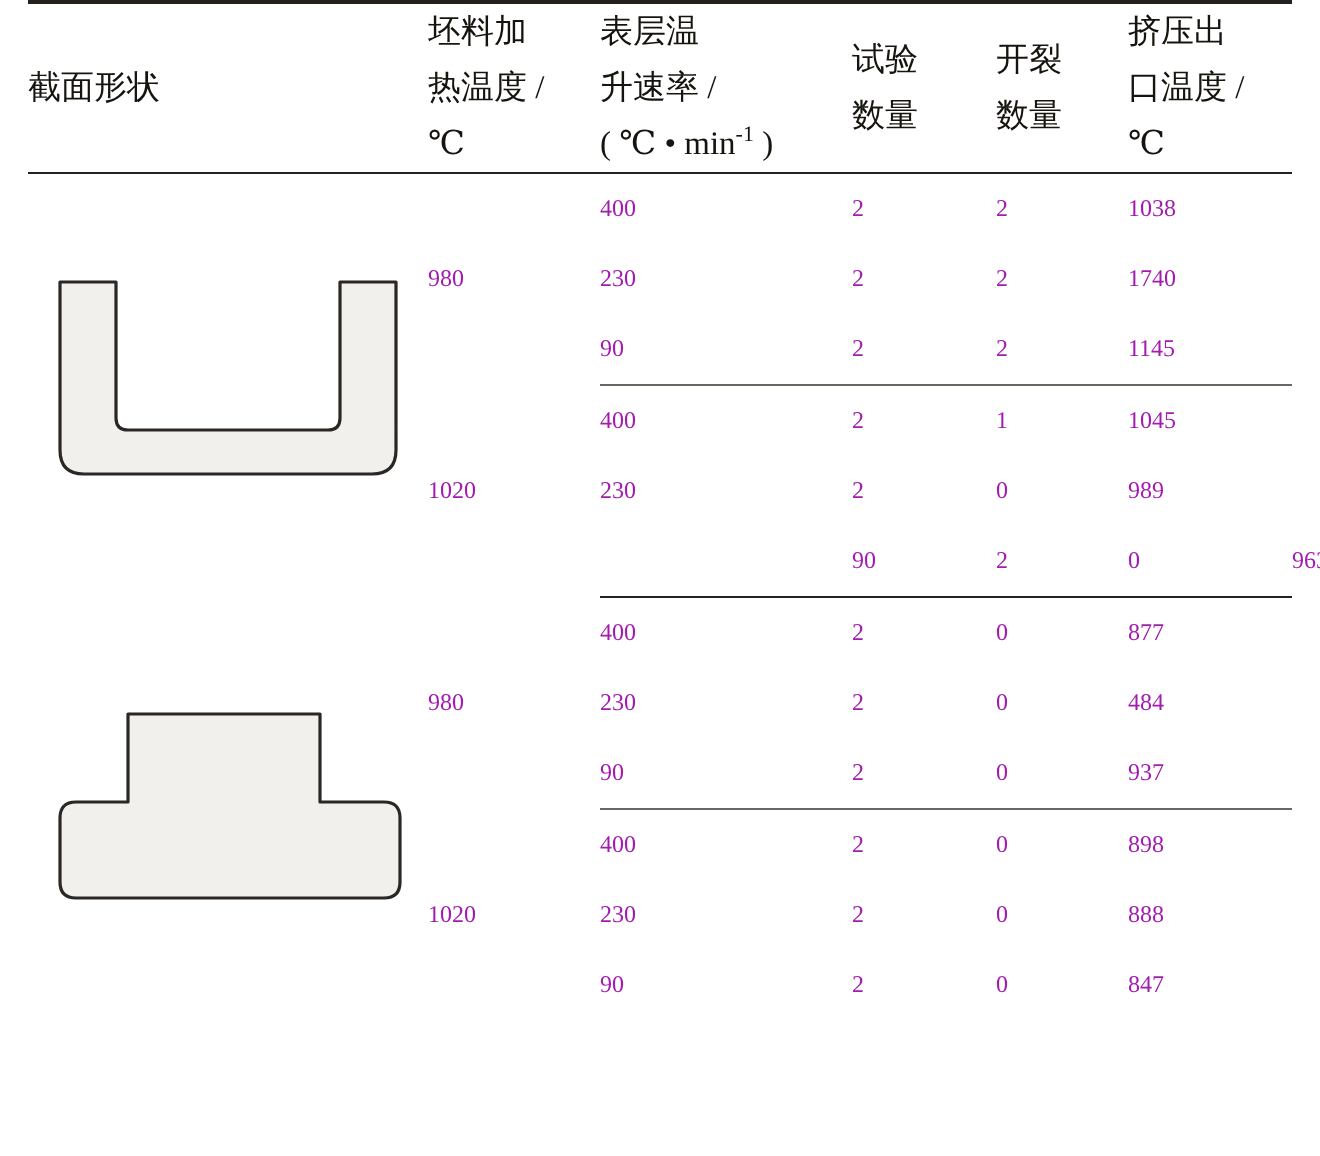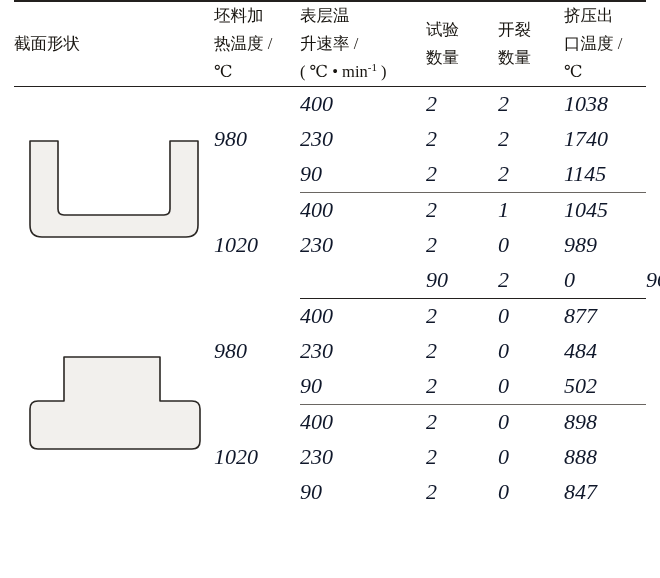--- a/index.html
+++ b/index.html
@@ -64,25 +64,24 @@
   }
   .top-rule {
     height: 1.6px;
     background: #23201e;
     margin: 0;
     width: 632px;
   }
 
   
   td.cell {
-    font-size: 22px;
+    font-size: 12px;
     line-height: 20px;
     height: 35px;
-    color: #0f172a;
-    font-style: italic;
+    color: #a21caf;
   }
   td.heat { padding-left: 2px; }
   td.rate { padding-left: 2px; }
   td.test { padding-left: 4px; }
   td.crack { padding-left: 4px; }
   td.exit { padding-left: 2px; }
 
   
   .sep-thin {
     border-bottom: 1px solid #6a6662;
@@ -203,21 +202,21 @@
       <tr>
         <td class="cell rate">230</td>
         <td class="cell test">2</td>
         <td class="cell crack">0</td>
         <td class="cell exit">484</td>
       </tr>
       <tr>
         <td class="cell rate sep-thin">90</td>
         <td class="cell test sep-thin">2</td>
         <td class="cell crack sep-thin">0</td>
-        <td class="cell exit sep-thin">502</td>
+        <td class="cell exit sep-thin">937</td>
       </tr>
       <tr>
         <td class="cell heat" rowspan="3">1020</td>
         <td class="cell rate">400</td>
         <td class="cell test">2</td>
         <td class="cell crack">0</td>
         <td class="cell exit">898</td>
       </tr>
       <tr>
         <td class="cell rate">230</td>

